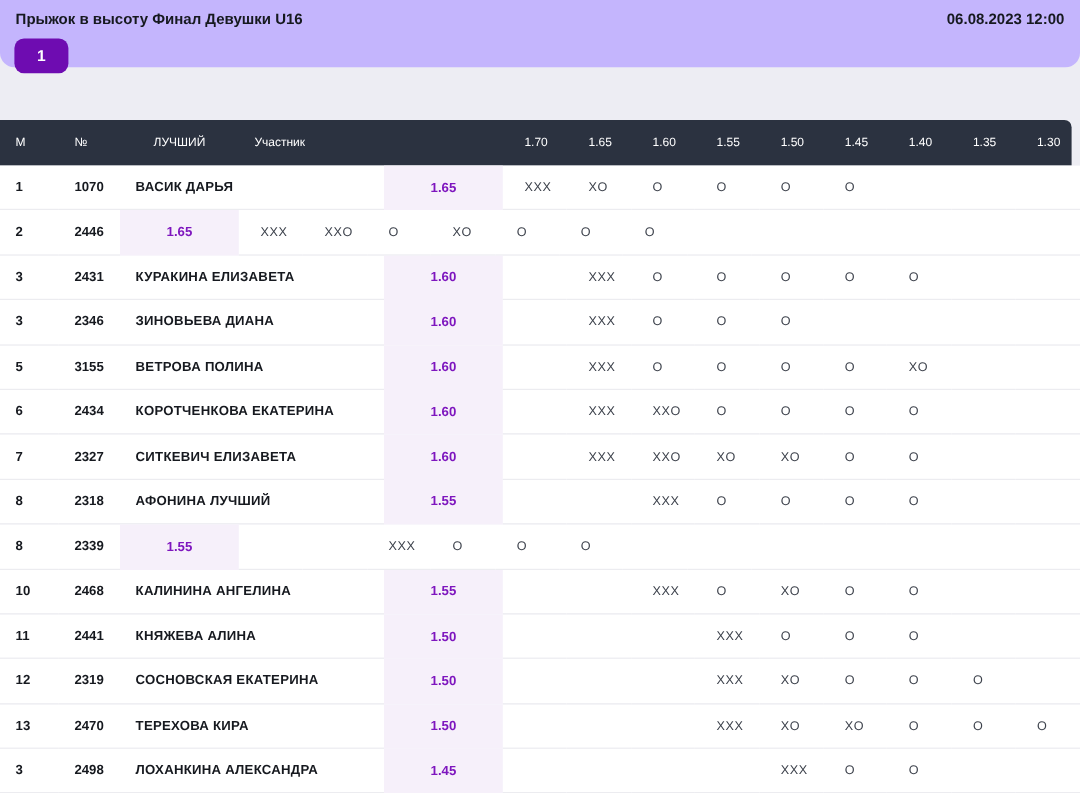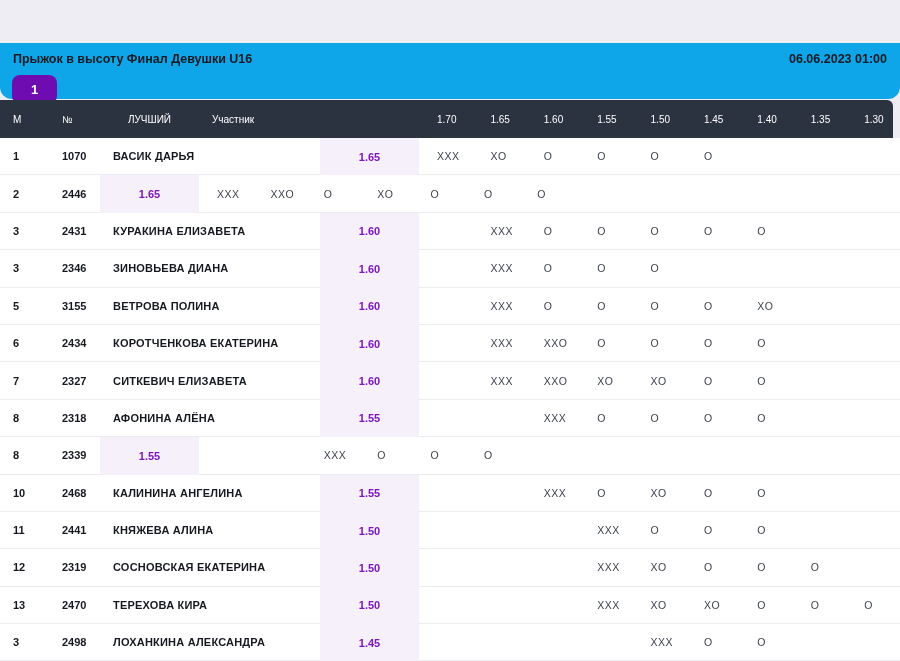--- a/index.html
+++ b/index.html
@@ -8,23 +8,22 @@
     position: relative;
     background: var(--page-bg, #EDEDF3);
     font-family: "Liberation Sans", sans-serif;
     overflow: hidden;
   }
 
   
   .top-card {
     position: absolute; top: 0; left: 0;
     width: 900px; height: 56px;
-    background: #0ea5e9;
+    background: #c4b5fd;
     border-radius: 0 0 12px 12px;
-    margin-top: 43px;
   }
   .event-title {
     position: absolute; left: 13px; top: 9px;
     font-size: 12.5px; font-weight: 700; color: #16191F;
   }
   .event-datetime {
     position: absolute; right: 13px; top: 9px;
     font-size: 12.5px; font-weight: 700; color: #16191F;
   }
   .group-btn {
@@ -71,21 +70,21 @@
     color: var(--best-text, #7E16BE);
     font-weight: 700;
   }
   .row .c-h { color: #3D424C; font-size: 10.5px; letter-spacing: 0.5px; }
 </style>
 </head>
 <body>
 
 <div class="top-card">
   <div class="event-title">Прыжок в высоту Финал Девушки U16</div>
-  <div class="event-datetime">06.06.2023 01:00</div>
+  <div class="event-datetime">06.08.2023 12:00</div>
   <button class="group-btn">1</button>
 </div>
 
 <div class="table-wrap">
   <div class="thead">
     <div class="cell c-place">М</div>
     <div class="cell c-bib">№</div>
     <div class="cell c-best">ЛУЧШИЙ</div>
     <div class="cell c-name">Участник</div>
 
@@ -201,21 +200,21 @@
         <div class="cell c-h">XO</div>
         <div class="cell c-h">XO</div>
         <div class="cell c-h">O</div>
         <div class="cell c-h">O</div>
         <div class="cell c-h"></div>
         <div class="cell c-h"></div>
       </div>
       <div class="row">
         <div class="cell c-place">8</div>
         <div class="cell c-bib">2318</div>
-        <div class="cell c-name">АФОНИНА АЛЁНА</div>
+        <div class="cell c-name">АФОНИНА ЛУЧШИЙ</div>
         <div class="cell c-best">1.55</div>
         <div class="cell c-h"></div>
         <div class="cell c-h"></div>
         <div class="cell c-h">XXX</div>
         <div class="cell c-h">O</div>
         <div class="cell c-h">O</div>
         <div class="cell c-h">O</div>
         <div class="cell c-h">O</div>
         <div class="cell c-h"></div>
         <div class="cell c-h"></div>

